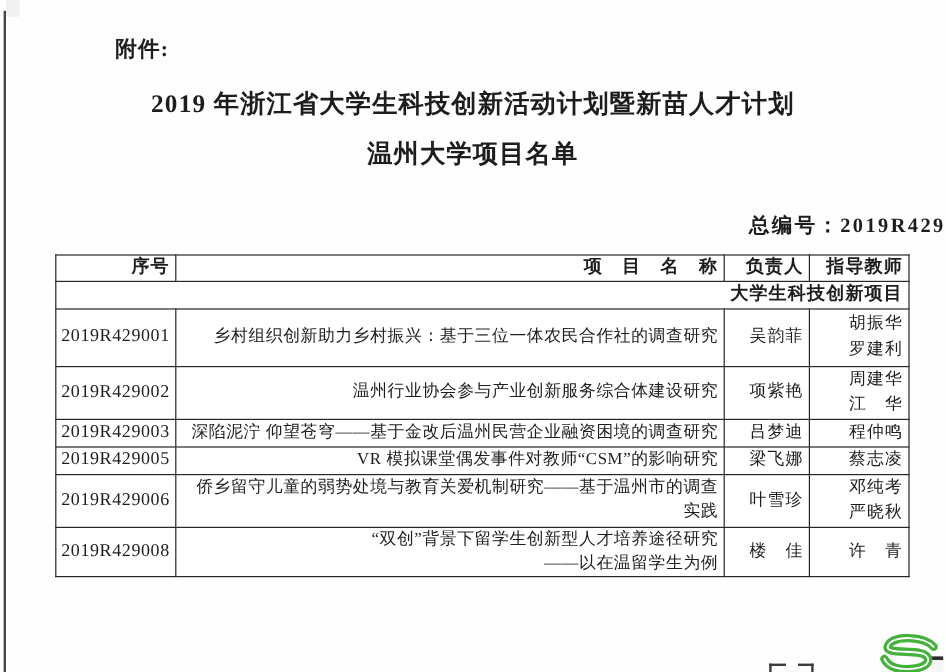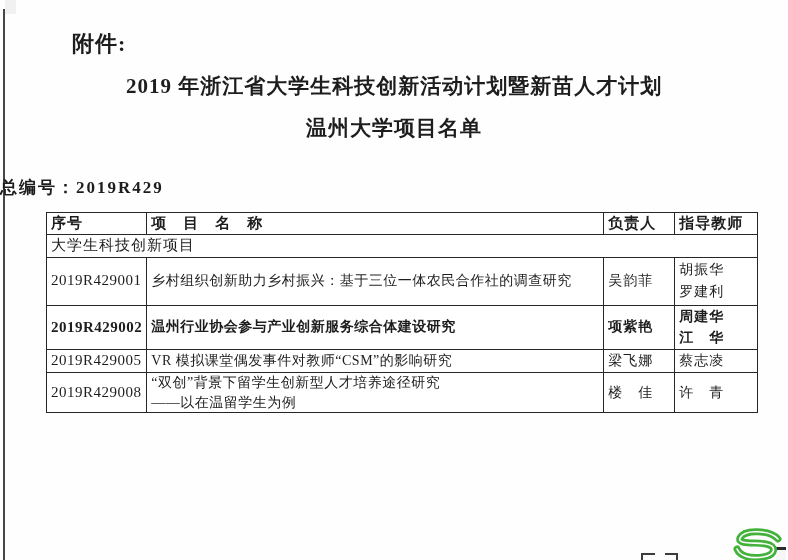--- a/index.html
+++ b/index.html
@@ -6,55 +6,55 @@
   body{
     width:788px;height:560px;overflow:hidden;position:relative;
     background:#fefefe;color:#1d1d1d;
     font-family:"Liberation Serif","DejaVu Serif",serif;
   }
   
   .scan-line{position:absolute;left:3px;top:9px;width:2px;height:551px;background:#474747;}
   .scan-square{position:absolute;left:5px;top:0;width:11px;height:14px;background:#f1f1f1;}
 
   .attachment{
-    position:absolute;left:72px;top:29px;
-    font-size:22px;font-weight:600;letter-spacing:1px;
+    position:absolute;left:96px;top:29px;
+    font-size:18px;font-weight:600;letter-spacing:1px;
   }
   .title-line{
     position:absolute;left:0;width:788px;text-align:center;
     font-size:21px;font-weight:700;letter-spacing:1px;white-space:nowrap;
   }
   .title1{top:72px;}
   .title2{top:114px;}
   .serial{
-    position:absolute;left:0;top:176px;width:788px;text-align:left;
+    position:absolute;left:0;top:176px;width:788px;text-align:right;
     font-size:17px;font-weight:700;letter-spacing:2px;
   }
 
   table.projects{
     position:absolute;left:46px;top:212px;
     border-collapse:collapse;table-layout:fixed;
     background:#fff;
   }
   table.projects, table.projects td, table.projects th{
     border:1px solid #262626;
   }
   td,th{
-    text-align:left;vertical-align:middle;
+    text-align:right;vertical-align:middle;
     padding:0 4px;font-size:14px;line-height:1.42;
     white-space:pre-line;overflow:hidden;
   }
   th{font-weight:700;font-size:15px;letter-spacing:1px;}
-  td.section{font-weight:400;font-size:15px;letter-spacing:1px;}
+  td.section{font-weight:700;font-size:15px;letter-spacing:1px;}
   td.id{font-size:15px;letter-spacing:0.5px;}
   td.title{letter-spacing:0.5px;}
   td.leader,td.advisor{line-height:1.55;letter-spacing:1px;}
 
   tr.h21{height:21px;} tr.h22{height:22px;} tr.h23{height:23px;}
-  tr.h39{height:39px;} tr.h42{height:42px;font-weight:bold;} tr.h44{height:44px;}
+  tr.h39{height:39px;} tr.h42{height:42px;} tr.h44{height:44px;}
   tr.h48{height:48px;}
 
   
   .frag{position:absolute;background:transparent;}
   .frag-a{left:641px;top:553px;width:12px;height:9px;border-top:2px solid #3c3c3c;border-left:2px solid #3c3c3c;}
   .frag-b{left:665px;top:553px;width:11px;height:9px;border-top:2px solid #3c3c3c;border-right:2px solid #3c3c3c;}
   .frag-c{left:776px;top:547px;width:10px;height:13px;border-top:3px solid #2e2e2e;border-bottom:3px solid #2e2e2e;background:#f6f6f6;}
 
   .logo{position:absolute;left:732px;top:528px;width:50px;height:34px;}
 </style>
@@ -93,25 +93,38 @@
     <td class="advisor">胡振华
 罗建利</td>
   </tr>
   <tr class="h42">
     <td class="id">2019R429002</td>
     <td class="title">温州行业协会参与产业创新服务综合体建设研究</td>
     <td class="leader">项紫艳</td>
     <td class="advisor">周建华
 江　华</td>
   </tr>
+  <tr class="h23">
+    <td class="id">2019R429003</td>
+    <td class="title">深陷泥泞 仰望苍穹——基于金改后温州民营企业融资困境的调查研究</td>
+    <td class="leader">吕梦迪</td>
+    <td class="advisor">程仲鸣</td>
+  </tr>
   <tr class="h21">
     <td class="id">2019R429005</td>
     <td class="title">VR 模拟课堂偶发事件对教师“CSM”的影响研究</td>
     <td class="leader">梁飞娜</td>
     <td class="advisor">蔡志凌</td>
+  </tr>
+  <tr class="h44">
+    <td class="id">2019R429006</td>
+    <td class="title">侨乡留守儿童的弱势处境与教育关爱机制研究——基于温州市的调查实践</td>
+    <td class="leader">叶雪珍</td>
+    <td class="advisor">邓纯考
+严晓秋</td>
   </tr>
   <tr class="h39">
     <td class="id">2019R429008</td>
     <td class="title">“双创”背景下留学生创新型人才培养途径研究
 ——以在温留学生为例</td>
     <td class="leader">楼　佳</td>
     <td class="advisor">许　青</td>
   </tr>
 
 </tbody>

